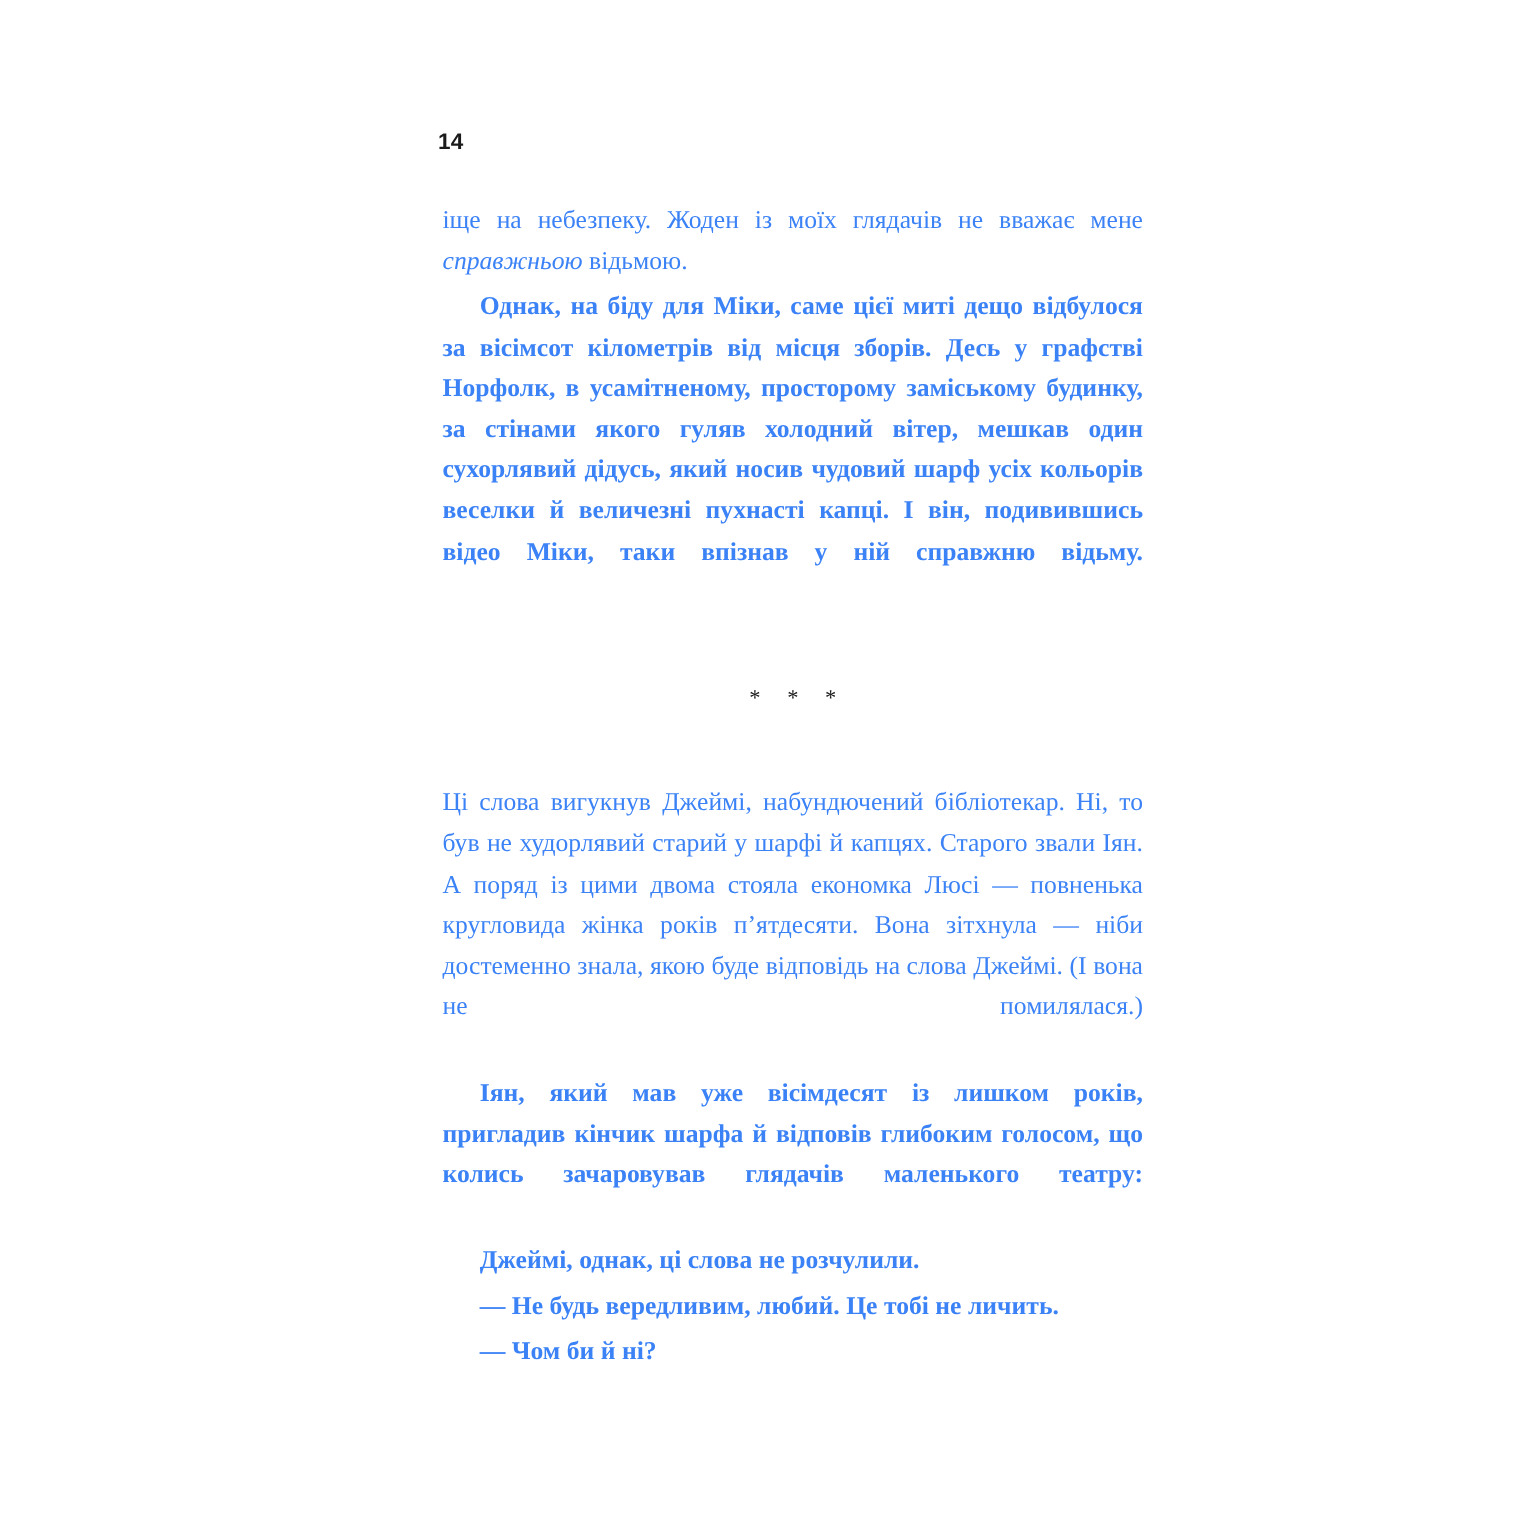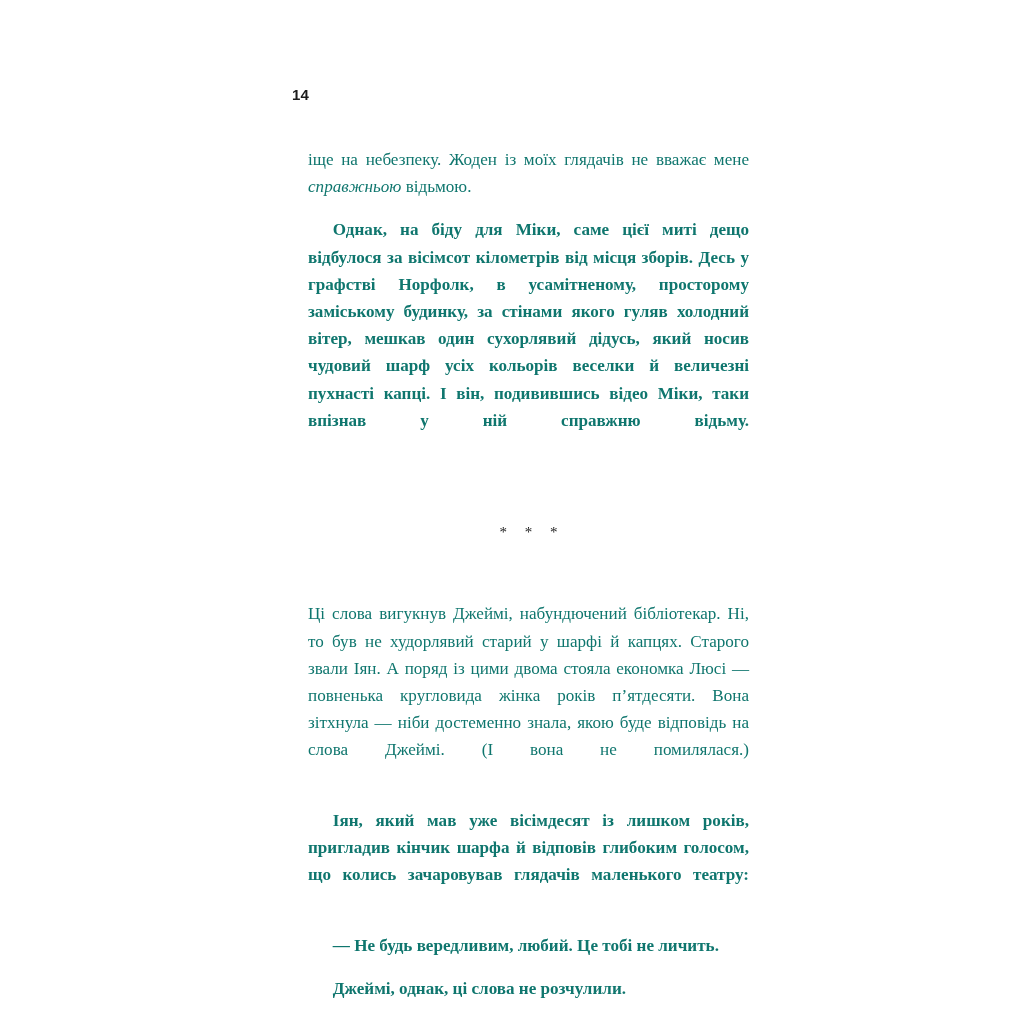--- a/index.html
+++ b/index.html
@@ -34,27 +34,27 @@
   }
 
   .textblock {
     position: absolute;
     left: 292px;
     top: 130px;
     width: 473px;
   }
 
   p.para {
-    margin: 16px;
+    margin: 3px;
     font-size: 17.1px;
     line-height: 27.2px;
     text-align: justify;
     text-justify: inter-word;
     hyphens: manual;
-    color: #0f766e;
+    color: #3b82f6;
   }
 
   p.indent {
     text-indent: 1.45em;
     font-weight: bold;
   }
 
   p.flush {
     text-indent: 0;
   }
@@ -99,21 +99,21 @@
 
     <div class="gap-before-sep"></div>
     <p class="sep">* * *</p>
     <div class="gap-after-sep"></div>
 
 
     <p class="para flush"><span>Ці слова вигукнув Джеймі, набундючений бібліотекар. Ні, то був не худорлявий старий у шарфі й капцях. Старого звали Іян. А поряд із цими двома стояла економка Люсі — повненька кругловида жінка років п’ятдесяти. Вона зітхнула — ніби достеменно знала, якою буде відповідь на слова Джеймі. (І вона не помилялася.)</span></p>
 
     <p class="para indent"><span>Іян, який мав уже вісімдесят із лишком років, пригладив кінчик шарфа й відповів глибоким голосом, що колись зачаровував глядачів маленького театру:</span></p>
 
+    <p class="para indent nostretch"><span>Джеймі, однак, ці слова не розчулили.</span></p>
+
     <p class="para indent nostretch"><span>— Не будь вередливим, любий. Це тобі не личить.</span></p>
-
-    <p class="para indent nostretch"><span>Джеймі, однак, ці слова не розчулили.</span></p>
 
 
     <p class="para indent nostretch"><span>— Чом би й ні?</span></p>
 
   </div>
 </div>
 
 </body></html>

